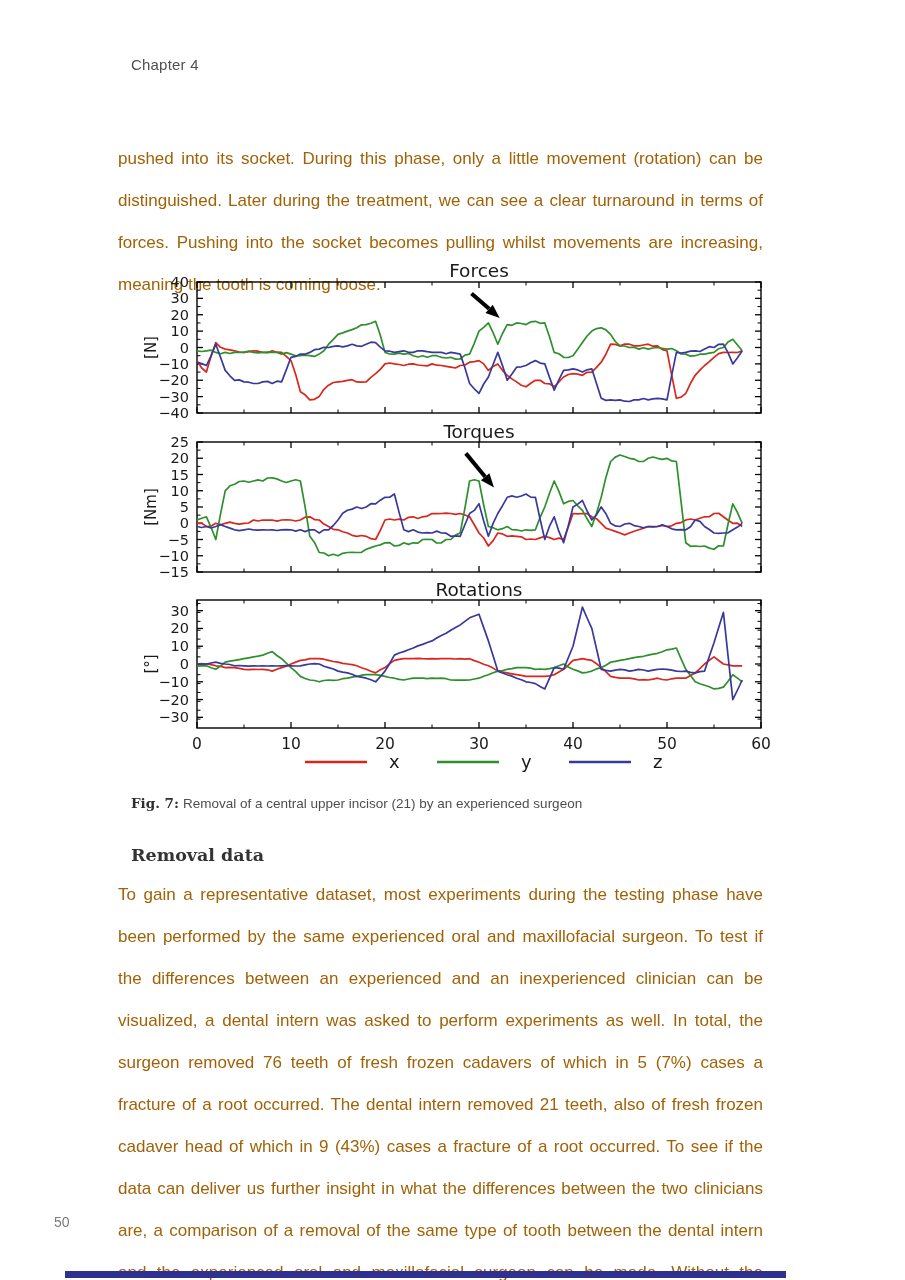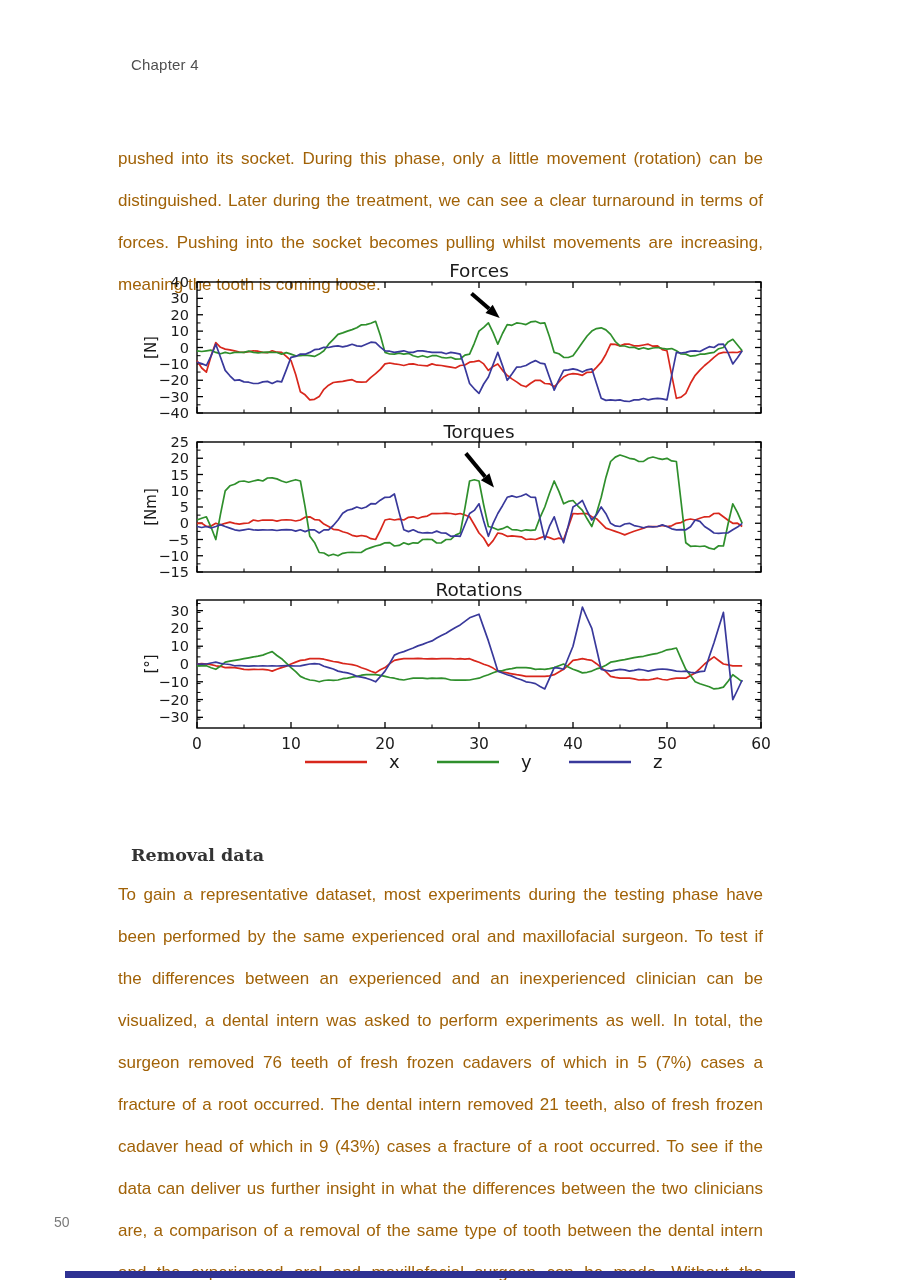--- a/index.html
+++ b/index.html
@@ -1,17 +1,17 @@
 <!DOCTYPE html>
 <html><head>
 <meta charset="utf-8">
 <style>
   html,body{margin:0;padding:0;background:#ffffff;}
   .page{position:relative;width:786px;height:1280px;background:#ffffff;overflow:hidden;
-        font-family:"Liberation Sans",sans-serif;color:#4d4d4d;padding-left:9px;}
+        font-family:"Liberation Sans",sans-serif;color:#4d4d4d;}
   .chapter-header{position:absolute;left:131px;top:56px;font-size:15px;color:#4f4f4f;letter-spacing:.2px;}
   .body-text{position:absolute;left:118px;width:645px;margin:0;font-size:17px;line-height:42px;
              color:#a16207;text-align:justify;}
   .p1{top:138px;}
   .p2{top:874px;}
   .figure{position:absolute;left:140px;top:257px;width:660px;height:525px;}
   #chart-svg{position:absolute;left:0;top:0;}
   .caption{position:absolute;left:131px;top:795px;width:650px;margin:0;font-size:13.5px;color:#4e4e4e;}
   .caption b{font-family:"DejaVu Serif","Liberation Serif",serif;color:#2e2e2e;font-weight:bold;}
   .caption span{margin-left:4px;}
@@ -275,20 +275,21 @@
         <polyline points="57.0,407.0 61.7,407.2 66.4,407.0 71.1,406.0 75.8,405.2 80.5,406.3 85.2,407.0 89.9,407.5 94.6,408.8 99.3,408.5 104.0,408.8 108.7,409.2 113.4,408.8 118.1,409.0 122.8,408.8 127.5,409.0 132.2,408.8 136.9,409.0 141.6,408.8 146.3,408.5 151.0,408.8 155.7,409.0 160.4,408.8 165.1,407.8 169.8,407.0 174.5,406.6 179.2,407.0 183.9,409.2 188.6,410.6 193.3,412.0 198.0,414.1 202.7,415.1 207.4,415.9 212.1,417.3 216.8,419.4 221.5,420.1 226.2,421.2 230.9,422.8 235.6,424.8 240.3,419.7 245.0,414.1 249.7,406.5 254.4,398.1 259.1,396.0 263.8,394.6 268.5,392.7 273.2,391.0 277.9,388.9 282.6,387.4 287.3,385.5 292.0,383.9 296.7,381.1 301.4,378.6 306.1,376.2 310.8,373.2 315.5,370.4 320.2,367.9 324.9,364.4 329.6,360.8 334.3,359.0 339.0,357.2 343.7,370.6 348.4,383.9 353.1,398.7 357.8,414.1 362.5,416.0 367.2,417.7 371.9,419.1 376.6,421.2 381.3,422.7 386.0,424.8 390.7,425.5 395.4,426.6 400.1,429.5 404.8,431.9 409.5,421.3 414.2,410.6 418.9,411.1 423.6,412.3 428.3,400.8 433.0,389.2 437.7,369.7 442.4,350.1 447.1,361.0 451.8,371.4 456.5,391.7 461.2,412.3 465.9,413.3 470.6,414.1 475.3,413.2 480.0,412.3 484.7,412.9 489.4,414.1 494.1,413.4 498.8,412.3 503.5,413.0 508.2,414.1 512.9,413.2 517.6,412.3 522.3,412.0 527.0,412.3 531.7,413.2 536.4,414.1 541.1,414.5 545.8,414.1 550.5,415.4 555.2,415.9 559.9,414.6 564.6,414.1 569.3,399.5 574.0,385.7 578.7,370.6 583.4,355.4 588.1,399.4 592.8,442.6 597.5,433.0 602.2,423.0" fill="none" stroke="#39399b" stroke-width="1.7" stroke-linejoin="round"></polyline>
         <line x1="165" y1="505" x2="227" y2="505" stroke="#d8271c" stroke-width="2.5"></line>
         <text x="249" y="511" font-family="&quot;DejaVu Sans&quot;,sans-serif" font-size="18" fill="#1a1a1a">x</text>
         <line x1="297" y1="505" x2="359" y2="505" stroke="#2f8f2c" stroke-width="2.5"></line>
         <text x="381" y="511" font-family="&quot;DejaVu Sans&quot;,sans-serif" font-size="18" fill="#1a1a1a">y</text>
         <line x1="429" y1="505" x2="491" y2="505" stroke="#39399b" stroke-width="2.5"></line>
         <text x="513" y="511" font-family="&quot;DejaVu Sans&quot;,sans-serif" font-size="18" fill="#1a1a1a">z</text>
       </svg>
   </div>
 
+  <p class="caption"><b>Fig. 7:</b><span>Removal of a central upper incisor (21) by an experienced surgeon</span></p>
 
   <h2 class="section-heading">Removal data</h2>
 
   <p class="body-text p2">To gain a representative dataset, most experiments during the testing phase have been performed by the same experienced oral and maxillofacial surgeon. To test if the differences between an experienced and an inexperienced clinician can be visualized, a dental intern was asked to perform experiments as well. In total, the surgeon removed 76 teeth of fresh frozen cadavers of which in 5 (7%) cases a fracture of a root occurred. The dental intern removed 21 teeth, also of fresh frozen cadaver head of which in 9 (43%) cases a fracture of a root occurred. To see if the data can deliver us further insight in what the differences between the two clinicians are, a comparison of a removal of the same type of tooth between the dental intern and the experienced oral and maxillofacial surgeon can be made. Without the necessity of an in-depth analysis, we can see major differences between the removal a central upper</p>
 
   <div class="page-number">50</div>
   <div class="bottom-bar"></div>
 </div>
 
 </body></html>

